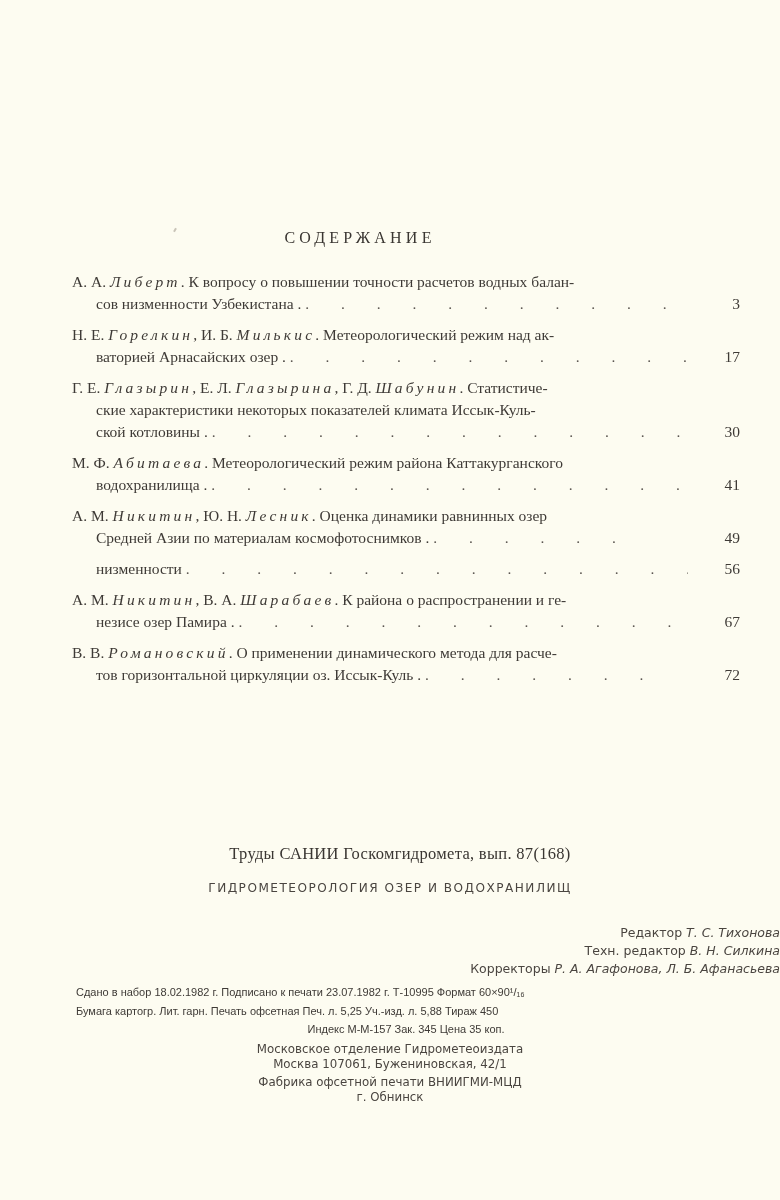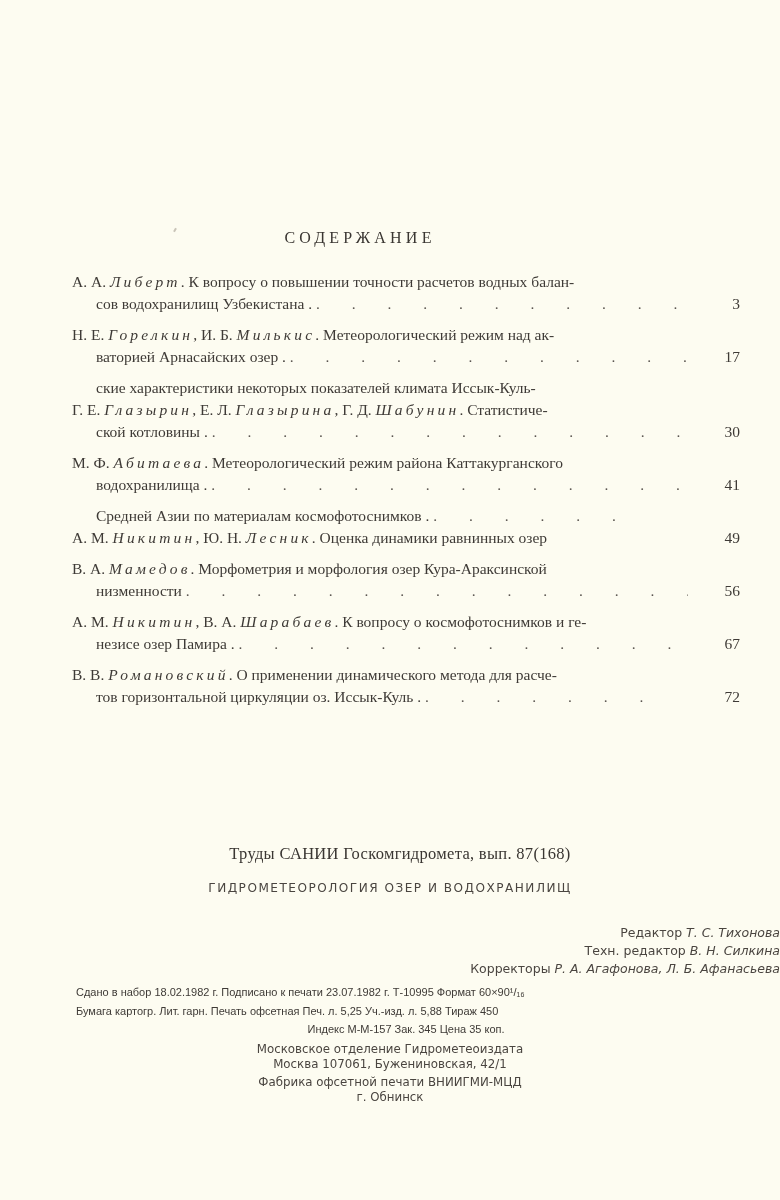--- a/index.html
+++ b/index.html
@@ -44,57 +44,56 @@
 
 <div class="page">
   <div class="mark"></div>
 
   <div class="toc-title">СОДЕРЖАНИЕ</div>
 
   <div class="toc">
 
     <div class="entry">
       <div class="entry-line"><span class="initials">А. А.</span> <span class="author">Либерт</span><span>. К вопросу о повышении точности расчетов водных балан-</span></div>
-      <div class="entry-line indent"><span>сов водохранилищ Узбекистана . </span><span class="leader">. . . . . . . . . . . .</span></div>
+      <div class="entry-line indent"><span>сов низменности Узбекистана . </span><span class="leader">. . . . . . . . . . . .</span></div>
       <span class="pageno">3</span>
     </div>
 
     <div class="entry">
       <div class="entry-line"><span class="initials">Н. Е.</span> <span class="author">Горелкин</span><span>, </span><span class="initials">И. Б.</span> <span class="author">Милькис</span><span>. Метеорологический режим над ак-</span></div>
       <div class="entry-line indent"><span>ваторией Арнасайских озер . </span><span class="leader">. . . . . . . . . . . . .</span></div>
       <span class="pageno">17</span>
     </div>
 
     <div class="entry">
+      <div class="entry-line"><span class="initials">Г. Е.</span> <span class="author">Глазырин</span><span>, </span><span class="initials">Е. Л.</span> <span class="author">Глазырина</span><span>, </span><span class="initials">Г. Д.</span> <span class="author">Шабунин</span><span>. Статистиче-</span></div>
       <div class="entry-line indent"><span>ские характеристики некоторых показателей  климата  Иссык-Куль-</span></div>
-      <div class="entry-line"><span class="initials">Г. Е.</span> <span class="author">Глазырин</span><span>, </span><span class="initials">Е. Л.</span> <span class="author">Глазырина</span><span>, </span><span class="initials">Г. Д.</span> <span class="author">Шабунин</span><span>. Статистиче-</span></div>
       <div class="entry-line indent"><span>ской котловины . </span><span class="leader">. . . . . . . . . . . . . . .</span></div>
       <span class="pageno">30</span>
     </div>
 
     <div class="entry">
       <div class="entry-line"><span class="initials">М. Ф.</span> <span class="author">Абитаева</span><span>. Метеорологический режим района Каттакурганского</span></div>
       <div class="entry-line indent"><span>водохранилища . </span><span class="leader">. . . . . . . . . . . . . . .</span></div>
       <span class="pageno">41</span>
     </div>
 
     <div class="entry">
+      <div class="entry-line"><span class="initials">А. М.</span> <span class="author">Никитин</span><span>, </span><span class="initials">Ю. Н.</span> <span class="author">Лесник</span><span>.  Оценка динамики  равнинных озер</span></div>
       <div class="entry-line indent"><span>Средней Азии по материалам космофотоснимков . </span><span class="leader">. . . . . .</span></div>
-      <div class="entry-line"><span class="initials">А. М.</span> <span class="author">Никитин</span><span>, </span><span class="initials">Ю. Н.</span> <span class="author">Лесник</span><span>.  Оценка динамики  равнинных озер</span></div>
       <span class="pageno">49</span>
     </div>
 
     <div class="entry">
-      <div class="entry-line"><span class="initials">В. А.</span> <span class="author">Мамедов</span><span>. Морфометрия и морфология озер Кура-Араксинской</span></div>
       <div class="entry-line indent"><span>низменности  </span><span class="leader">. . . . . . . . . . . . . . .</span></div>
       <span class="pageno">56</span>
     </div>
 
     <div class="entry">
-      <div class="entry-line"><span class="initials">А. М.</span> <span class="author">Никитин</span><span>, </span><span class="initials">В. А.</span> <span class="author">Шарабаев</span><span>. К вопросу о космофотоснимков и ге-</span></div>
+      <div class="entry-line"><span class="initials">А. М.</span> <span class="author">Никитин</span><span>, </span><span class="initials">В. А.</span> <span class="author">Шарабаев</span><span>. К района о распространении и ге-</span></div>
       <div class="entry-line indent"><span>незисе озер Памира . </span><span class="leader">. . . . . . . . . . . . . .</span></div>
       <span class="pageno">67</span>
     </div>
 
     <div class="entry">
       <div class="entry-line"><span class="initials">В. В.</span> <span class="author">Романовский</span><span>. О применении динамического метода для расче-</span></div>
       <div class="entry-line indent"><span>тов горизонтальной циркуляции оз. Иссык-Куль . </span><span class="leader">. . . . . . .</span></div>
       <span class="pageno">72</span>
     </div>
   </div>

